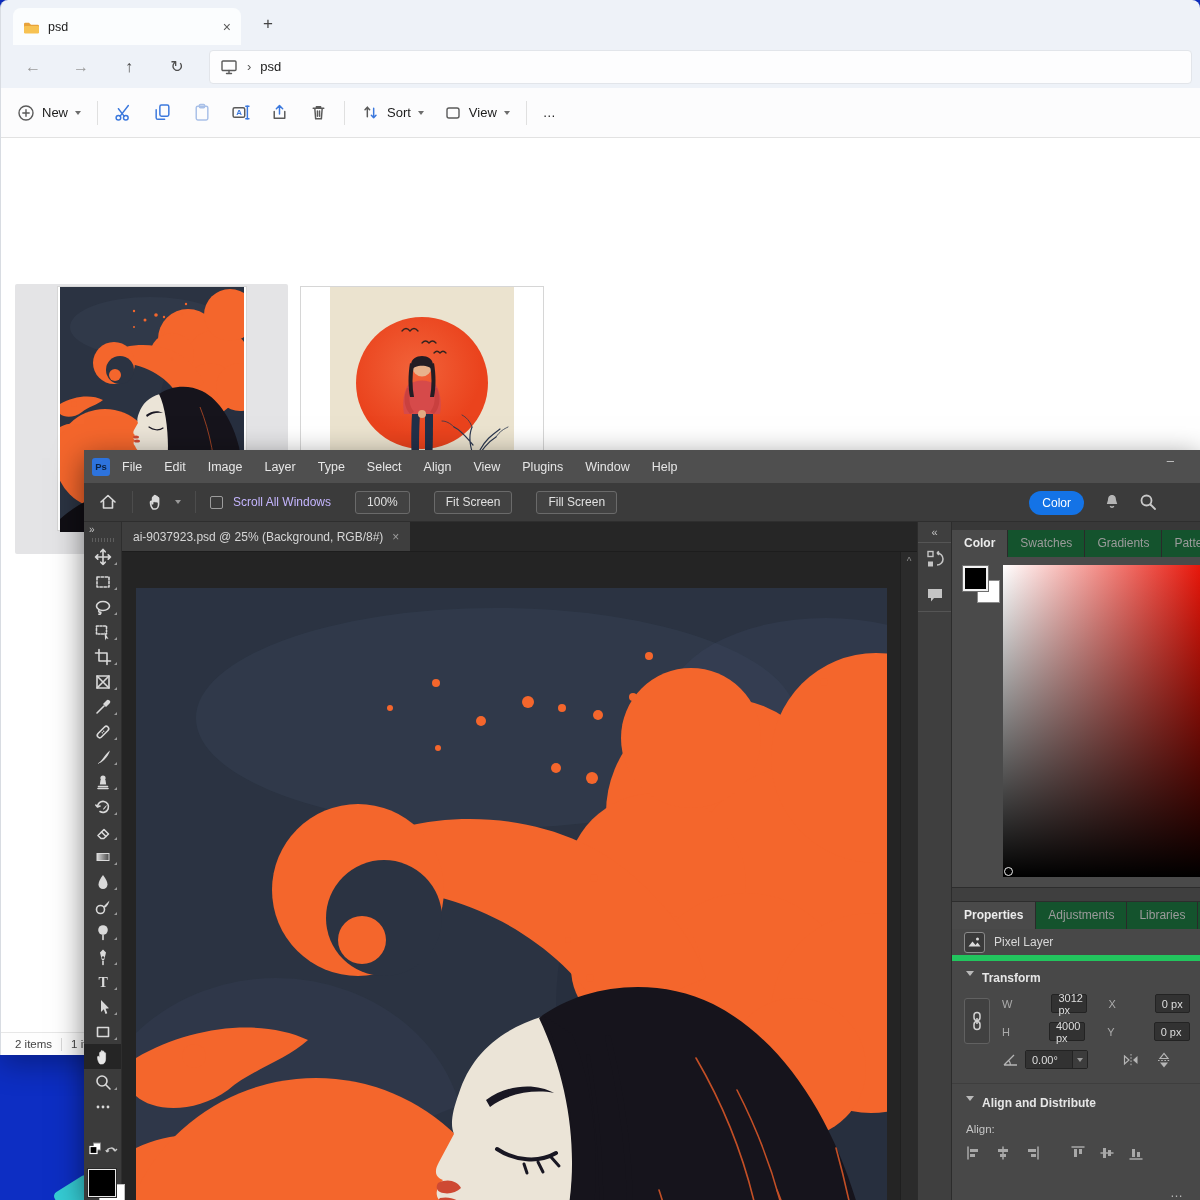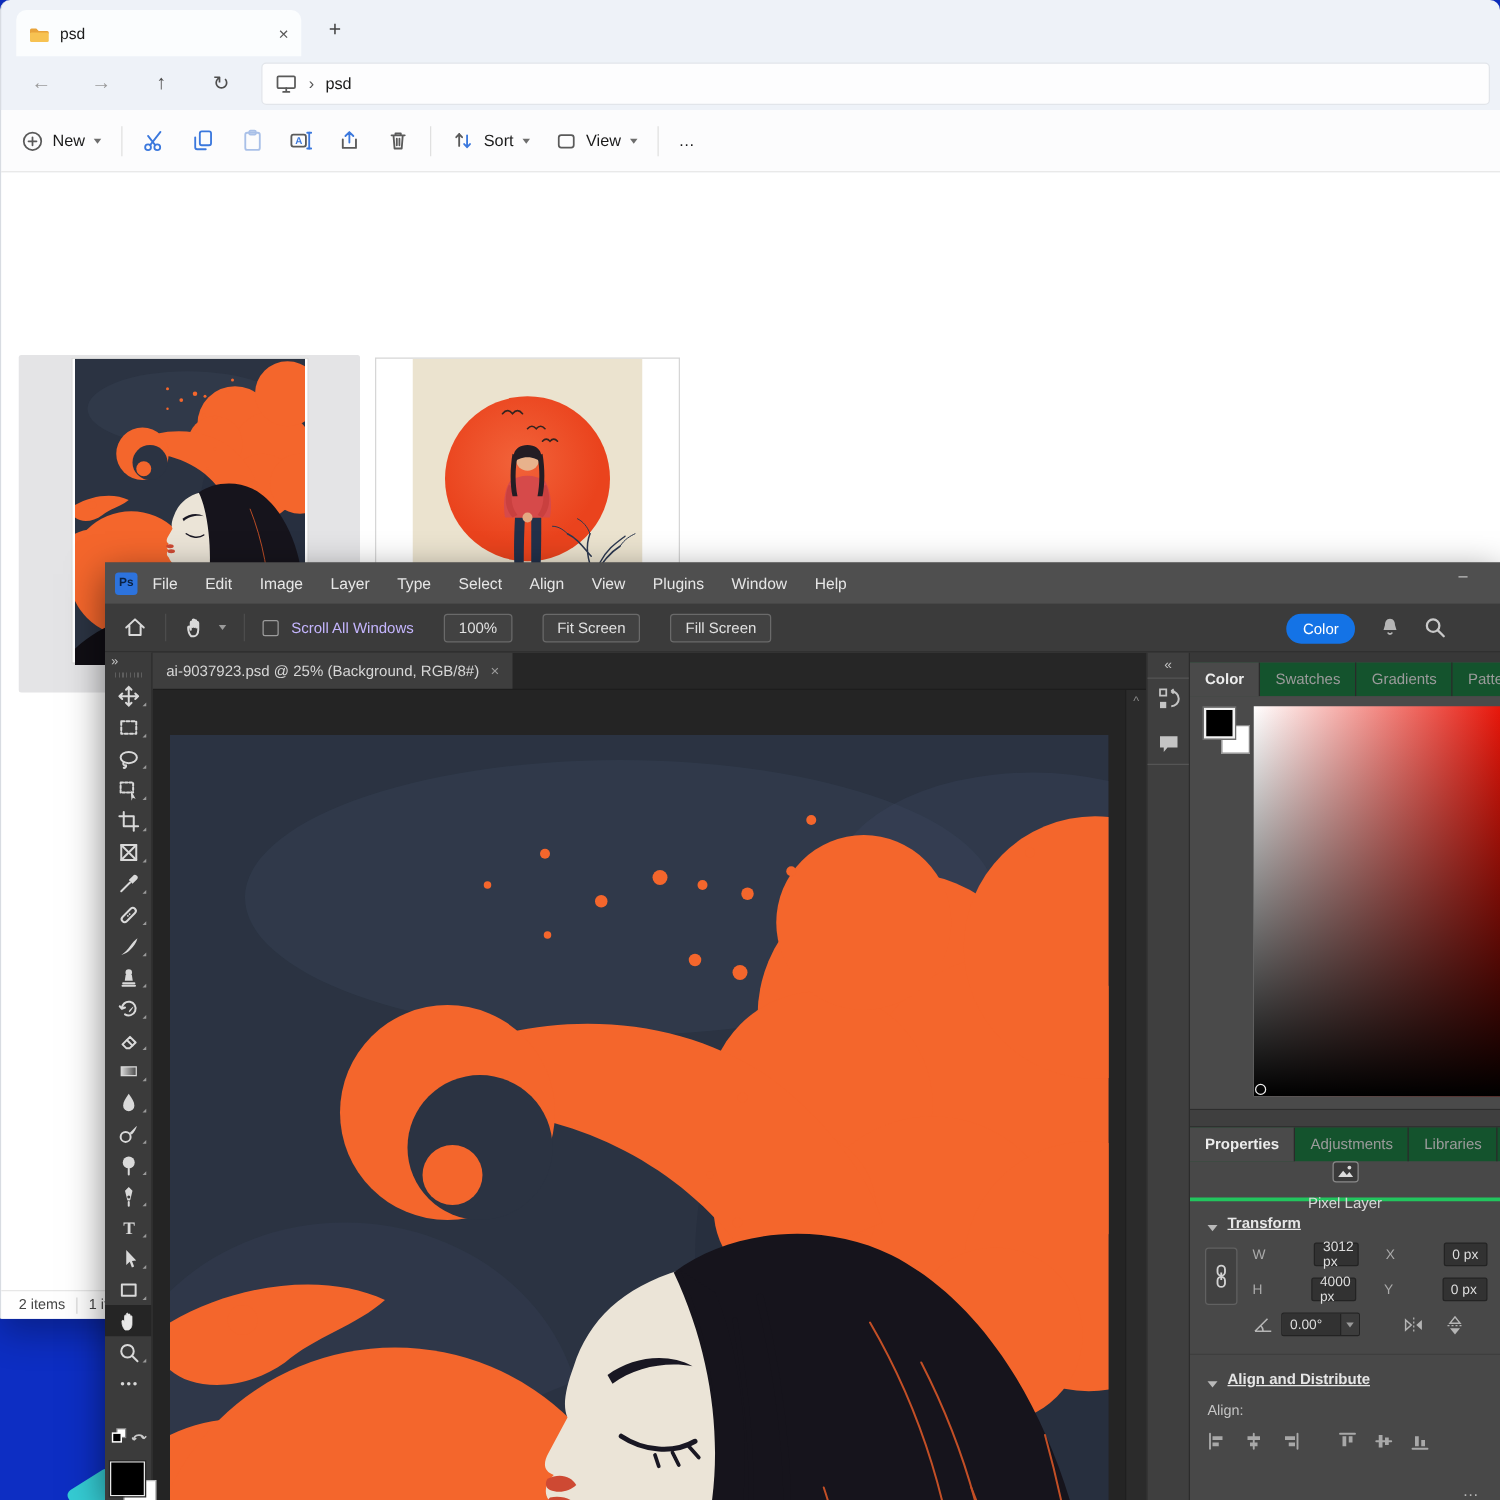--- a/index.html
+++ b/index.html
@@ -84,25 +84,25 @@
   .p-tabs{height:27px;background:#14532d;display:flex;flex-shrink:0;}
   .p-tab{padding:0 12px;line-height:27px;font-size:12px;color:#9b9b9b;border-right:1px solid #2a2a2a;white-space:nowrap;}
   .p-tab.active{background:#4a4a4a;color:#ececec;font-weight:bold;}
   .color-body{height:330px;position:relative;background:#4a4a4a;flex-shrink:0;}
   .fgbg{position:absolute;left:11px;top:9px;width:40px;height:40px;}
   .fg-q{position:absolute;left:0;top:0;width:25px;height:25px;background:#000;border:2px solid #f2f2f2;outline:1px solid #6e6e6e;z-index:2;}
   .bg-q{position:absolute;left:14px;top:14px;width:23px;height:23px;background:#fff;border:1px solid #8a8a8a;z-index:1;}
   .grad-field{position:absolute;left:51px;right:0;top:8px;height:312px;background:linear-gradient(to bottom,rgba(0,0,0,0) 0%,#000 100%),linear-gradient(to right,#ffffff,#e8170b);}
   .grad-cursor{position:absolute;left:1px;bottom:1px;width:9px;height:9px;border:1.5px solid #eee;border-radius:50%;}
   .p-gap{height:15px;background:#3f3f3f;border-top:1px solid #2d2d2d;border-bottom:1px solid #2d2d2d;flex-shrink:0;}
-  .layer-row{height:32px;display:flex;align-items:center;gap:9px;padding:0 12px;border-bottom:3px solid #22c55e;flex-shrink:0;flex-direction:column;}
+  .layer-row{height:32px;display:flex;align-items:center;gap:9px;padding:0 12px;border-bottom:6px solid #22c55e;flex-shrink:0;}
   .layer-ic{width:21px;height:21px;background:#3a3a3a;border:1px solid #8a8a8a;border-radius:3px;display:flex;align-items:center;justify-content:center;}
   .layer-lbl{font-size:12px;color:#d8d8d8;}
   .transform{padding:10px 10px 14px 14px;position:relative;flex-shrink:0;}
-  .sec-head{display:flex;align-items:flex-end;gap:8px;font-size:12px;font-weight:bold;color:#e6e6e6;text-decoration:underline;}
+  .sec-head{display:flex;align-items:flex-start;gap:8px;font-size:12px;font-weight:bold;color:#e6e6e6;}
   .dchev{width:0;height:0;border-left:4px solid transparent;border-right:4px solid transparent;border-top:5px solid #b9b9b9;}
   .link-btn{position:absolute;left:12px;top:37px;width:26px;height:46px;background:#414141;border:1px solid #616161;border-radius:3px;display:flex;align-items:center;justify-content:center;}
   .t-row{display:flex;align-items:center;margin:9px 0 0 36px;gap:6px;height:19px;}
   .t-lab{width:12px;text-align:right;font-size:11px;color:#ababab;}
   .t-field{width:55px;height:19px;background:#323232;border:1px solid #232323;border-radius:2px;font-size:11px;color:#dedede;display:flex;align-items:center;padding-left:6px;margin-left:33px;}
   .t-lab2{margin-left:16px;}
   .ang-box{display:flex;height:19px;border:1px solid #232323;border-radius:2px;overflow:hidden;}
   .ang-val{width:46px;background:#323232;font-size:11px;color:#dedede;display:flex;align-items:center;padding-left:6px;}
   .ang-dd{width:15px;background:#3c3c3c;border-left:1px solid #232323;display:flex;align-items:center;justify-content:center;}
   .flipset{display:flex;gap:15px;margin-left:28px;}

